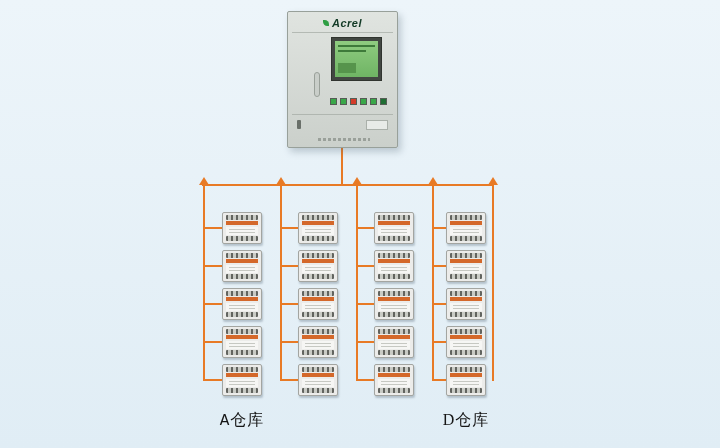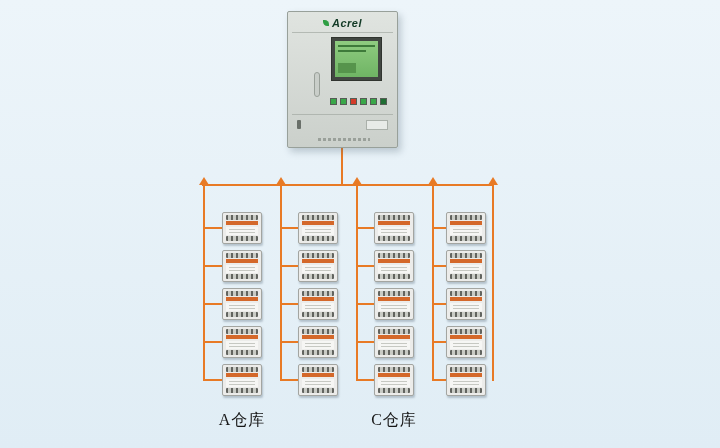--- a/index.html
+++ b/index.html
@@ -331,16 +331,16 @@
           <div class="band"></div>
           <div class="dev-mid">
             <i></i>
             <i></i>
           </div>
           <div class="term"></div>
         </div>
       </div>
     </div>
 
-  <div class="col-label" style="left: 197px;">A仓库</div>
-  <div class="col-label" style="left: 349px;">C仓库</div>
+  <div class="col-label" style="left: 197px; font-family: Liberation Mono, monospace;">A仓库</div>
+  <div class="col-label" style="left: 421px;">D仓库</div>
 
 </div>
 
 </body></html>

